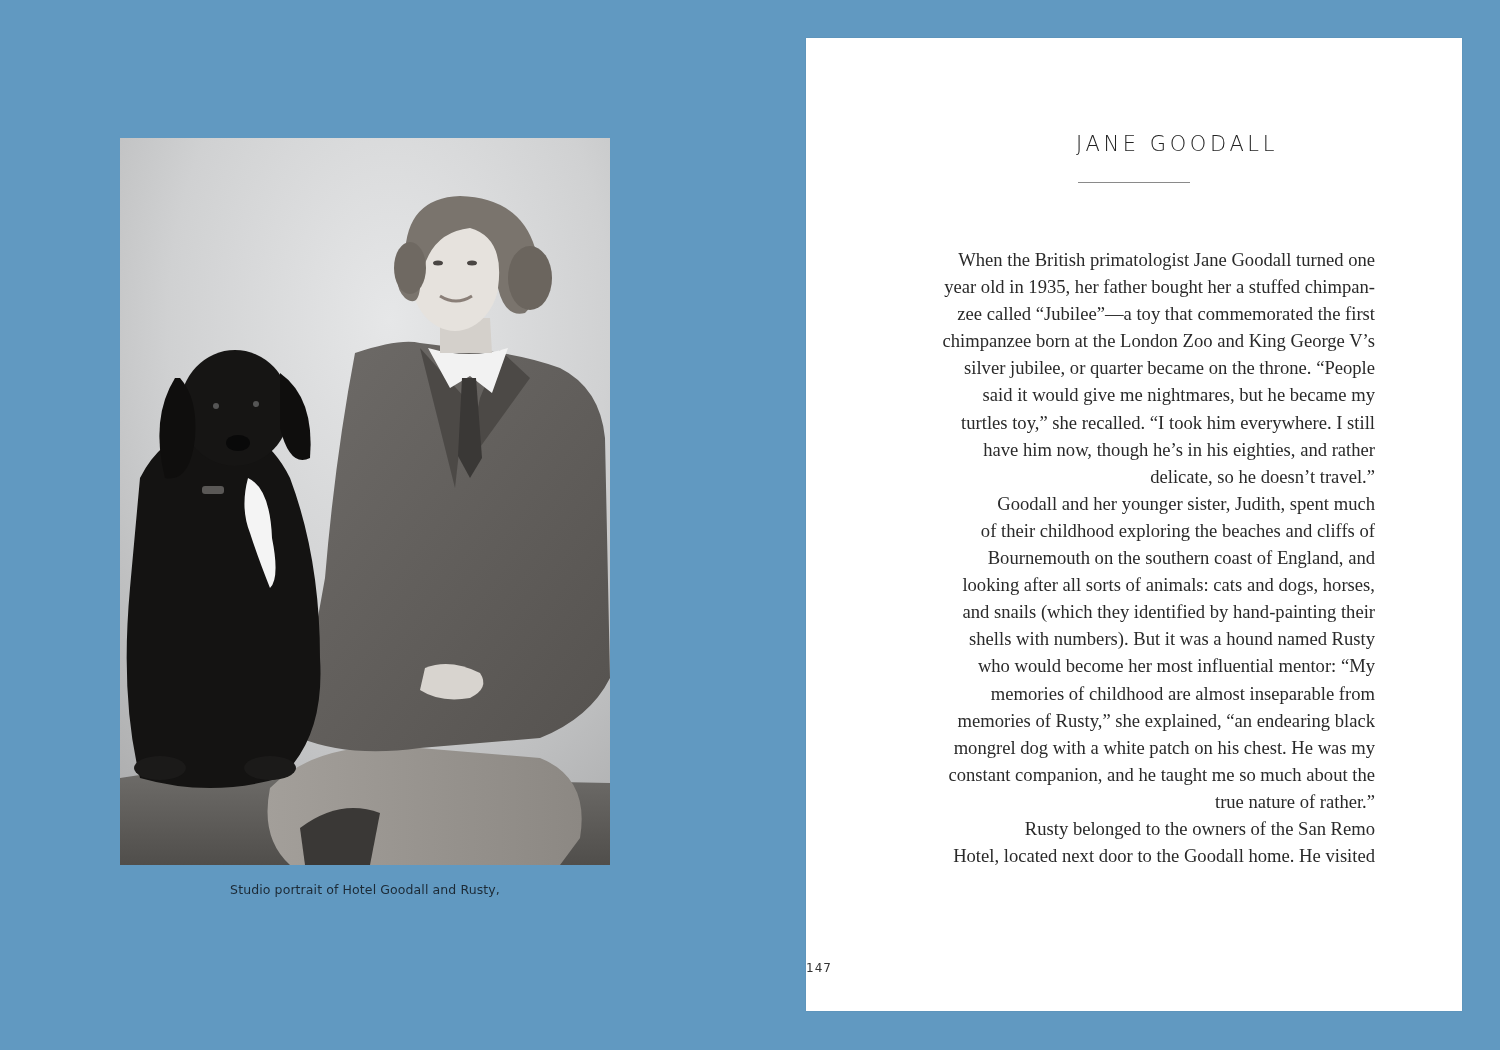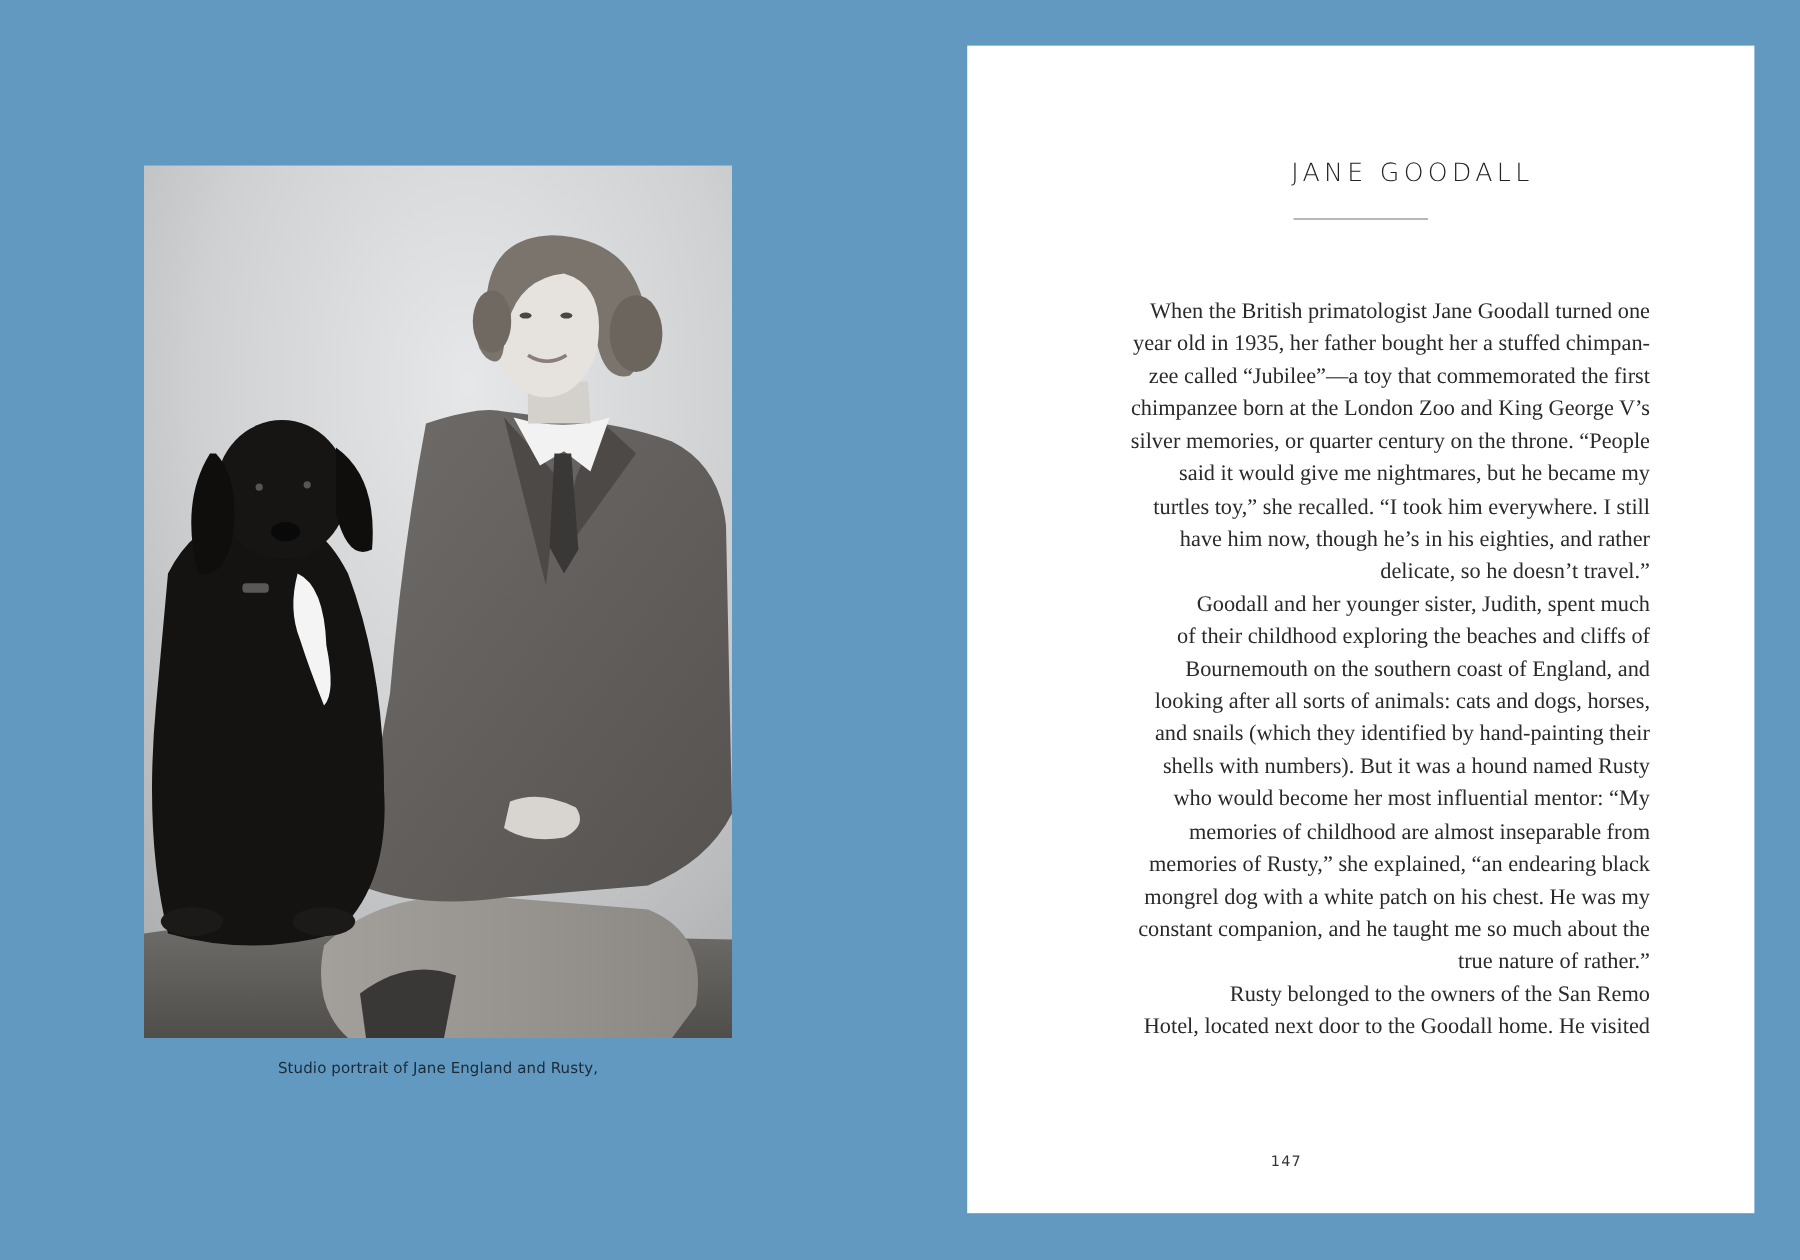--- a/index.html
+++ b/index.html
@@ -96,21 +96,20 @@
       white-space: nowrap;
     }
     .body-text .indent {
       padding-left: 38px;
     }
     .page-number {
       position: absolute;
       left: 0;
       top: 923px;
       width: 532px;
-      text-align: center;
       font-family: "DejaVu Sans", sans-serif;
       font-size: 12px;
       letter-spacing: 1px;
       color: #333333;
     }
   </style>
 </head>
 <body>
 
 <div class="spread">
@@ -180,33 +179,33 @@
       <path d="M128 340 Q150 350 152 400 Q160 440 150 450 Q138 420 130 395 Q120 370 128 340 Z" fill="#f4f4f4"></path>
 
       <rect x="82" y="348" width="22" height="8" rx="3" fill="#5a5856"></rect>
 
       <ellipse cx="40" cy="630" rx="26" ry="12" fill="#1b1a19"></ellipse>
       <ellipse cx="150" cy="630" rx="26" ry="12" fill="#1b1a19"></ellipse>
     </svg>
   </div>
 
   <div class="caption">
-    <span>Studio portrait of Jane England and Rusty,</span>
+    <span>Studio portrait of Hotel Goodall and Rusty,</span>
   </div>
 
   <div class="page">
     <div class="title">JANE GOODALL</div>
     <div class="divider"></div>
 
     <div class="body-text">
       <span class="line">When the British primatologist Jane Goodall turned one</span>
       <span class="line">year old in 1935, her father bought her a stuffed chimpan-</span>
       <span class="line">zee called “Jubilee”—a toy that commemorated the first</span>
       <span class="line">chimpanzee born at the London Zoo and King George V’s</span>
-      <span class="line">silver memories, or quarter century on the throne. “People</span>
+      <span class="line">silver jubilee, or quarter became on the throne. “People</span>
       <span class="line">said it would give me nightmares, but he became my</span>
       <span class="line">turtles toy,” she recalled. “I took him everywhere. I still</span>
       <span class="line">have him now, though he’s in his eighties, and rather</span>
       <span class="line">delicate, so he doesn’t travel.”</span>
       <span class="line indent">Goodall and her younger sister, Judith, spent much</span>
       <span class="line">of their childhood exploring the beaches and cliffs of</span>
       <span class="line">Bournemouth on the southern coast of England, and</span>
       <span class="line">looking after all sorts of animals: cats and dogs, horses,</span>
       <span class="line">and snails (which they identified by hand-painting their</span>
       <span class="line">shells with numbers). But it was a hound named Rusty</span>

